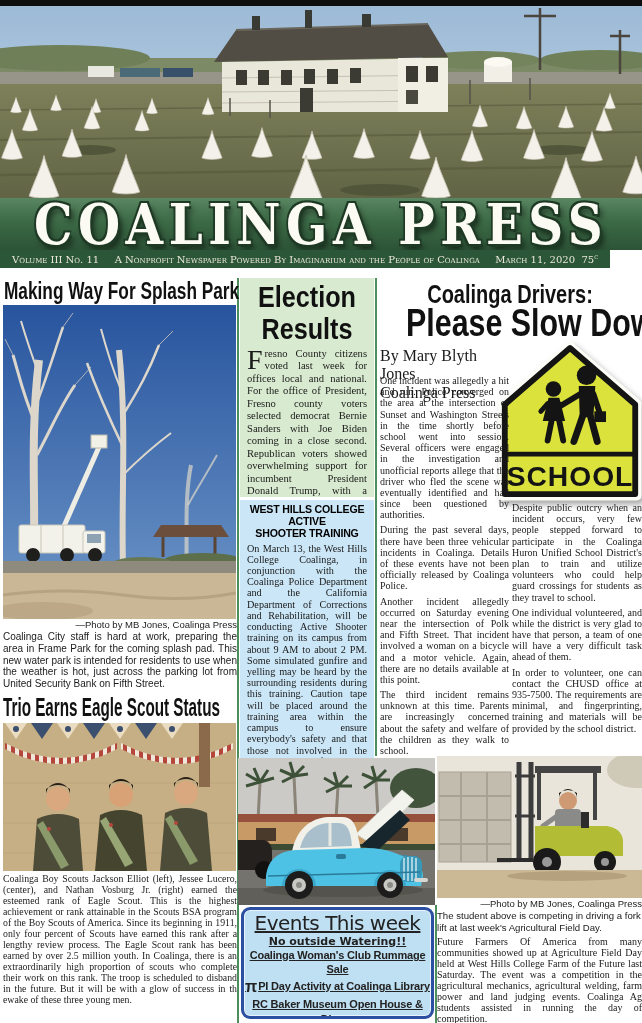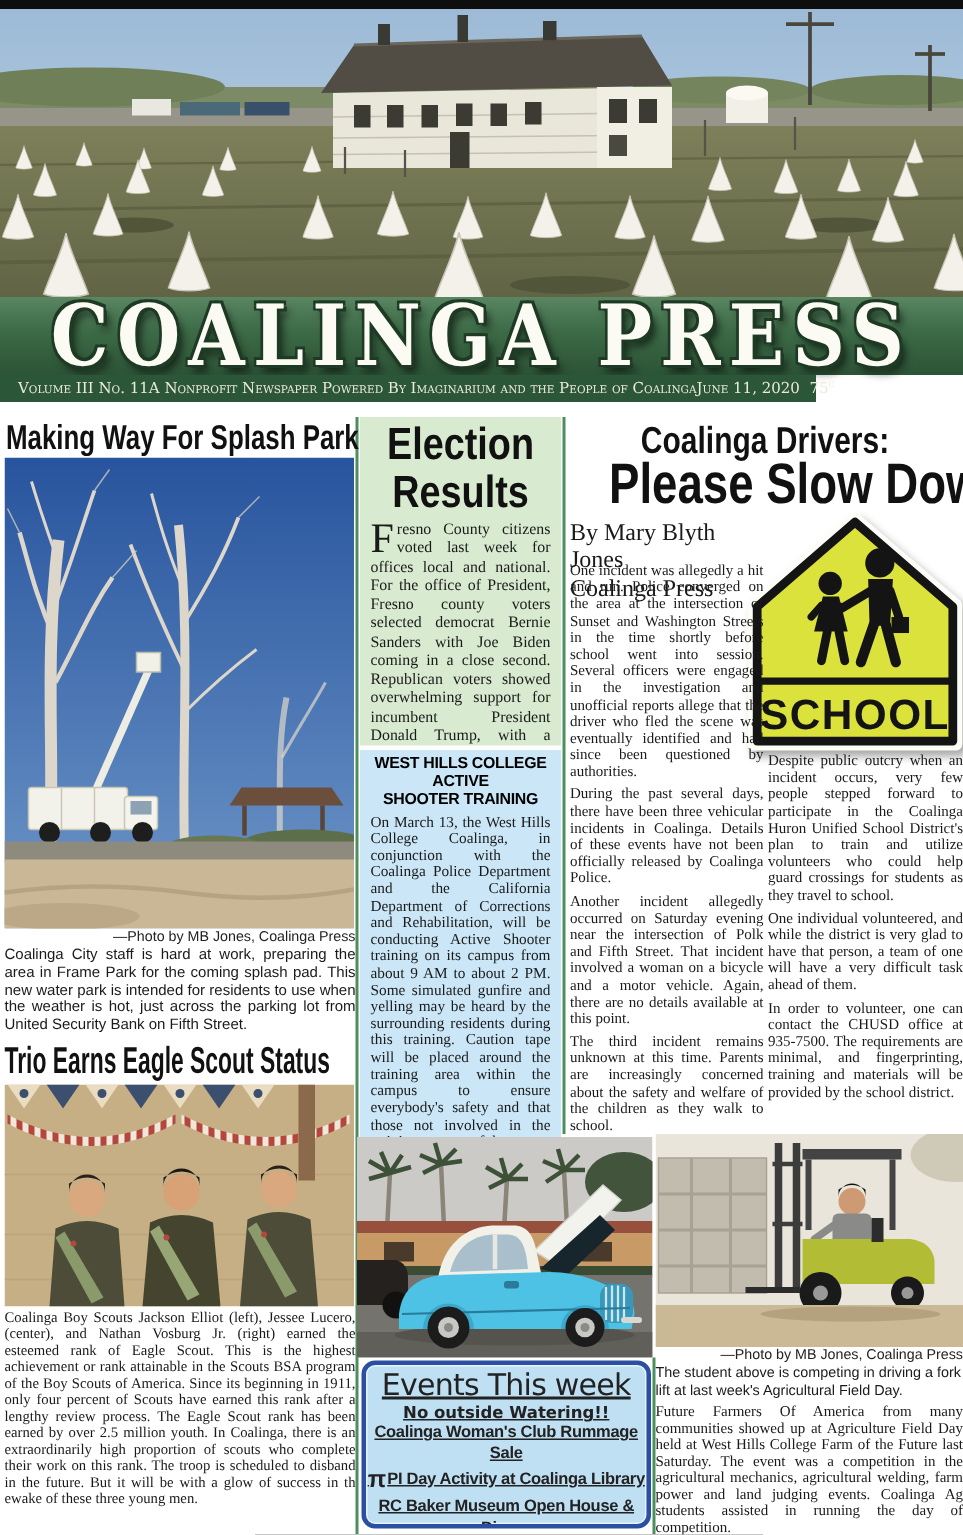--- a/index.html
+++ b/index.html
@@ -11,21 +11,21 @@
   
   .top-photo{left:0;top:0;width:642px;height:205px;}
   .masthead{left:0;top:198px;width:642px;height:52px;
      background:linear-gradient(180deg,#5a8662 0%,#3c6a46 45%,#2c5336 100%);
      display:flex;align-items:center;justify-content:center;overflow:visible;}
   .paper-title{font-family:"DejaVu Serif",serif;font-weight:700;font-size:44px;
      letter-spacing:5px;color:#fbfbf3;white-space:nowrap;
      transform:scale(1.10,1.28);transform-origin:center;
      text-shadow:2px 2px 0 #1e3a24,-1.5px -1.5px 0 #1e3a24,1.5px -1.5px 0 #1e3a24,
        -1.5px 1.5px 0 #1e3a24,3px 4px 5px rgba(0,0,0,.65);}
-  .infobar{left:0;top:250px;width:544px;height:18px;background:#2b5637;color:#ece9da;
+  .infobar{left:0;top:250px;width:610px;height:18px;background:#2b5637;color:#ece9da;
      font-family:"DejaVu Serif",serif;font-variant:small-caps;font-size:10px;
      display:flex;align-items:center;justify-content:space-between;padding:0 12px;white-space:nowrap;}
   .infobar sup{font-size:7px;}
 
   
   .vdiv{width:2px;background:#4c8f5c;}
 
   
   .hl{font-family:"Liberation Sans",sans-serif;font-weight:700;color:#111;
       white-space:nowrap;line-height:1.02;}
@@ -192,21 +192,21 @@
     </svg>
   </div>
 
   <div class="abs masthead">
     <div class="paper-title">COALINGA  PRESS</div>
   </div>
   <div class="abs infobar">
     <span>Volume III  No. 11</span>
     <span>A Nonprofit Newspaper Powered By Imaginarium and the People of Coalinga</span>
     <span>
-      <span>June 11, 2020</span>&nbsp;&nbsp;<span>75</span><sup>c</sup>
+      <span>March 11, 2020</span>&nbsp;&nbsp;<span>75</span><sup>c</sup>
     </span>
   </div>
 
   <div class="abs vdiv" style="left:237px;top:278px;height:745px;"></div>
   <div class="abs vdiv" style="left:375px;top:278px;height:478px;"></div>
   <div class="abs vdiv" style="left:435px;top:905px;height:118px;"></div>
 
   <div class="abs hl hl-splash" style="left:4px;top:280px;">Making Way For Splash Park</div>
 
   <div class="abs" style="left:3px;top:305px;">

